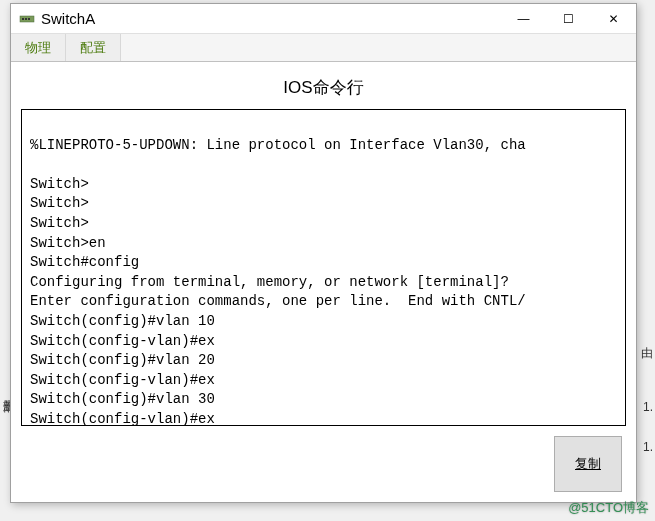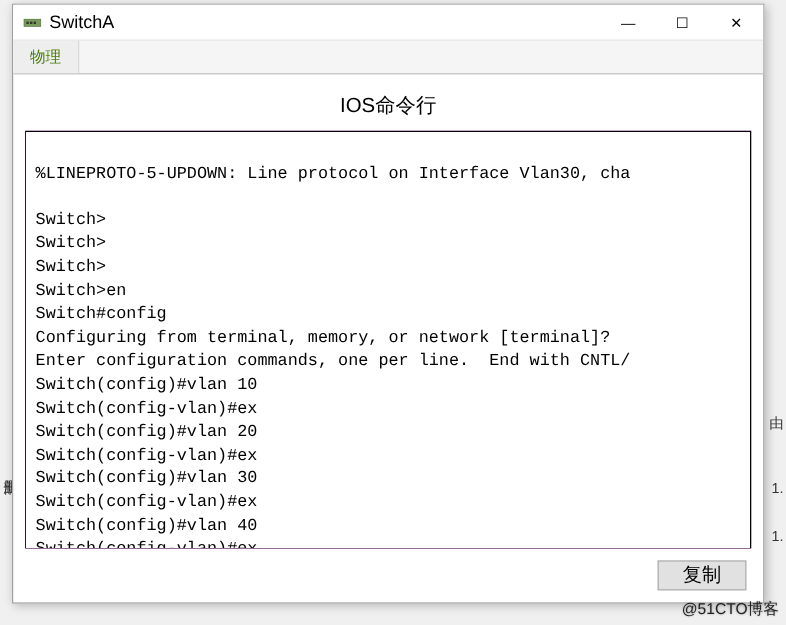--- a/index.html
+++ b/index.html
@@ -122,32 +122,33 @@
       background: #c0c0c0;
       border: 1px solid #a0a0a0;
     }
     .button-row {
       display: flex;
       justify-content: flex-end;
       gap: 8px;
       padding: 10px 4px 0 0;
     }
     .btn {
-      padding: 1px 20px;
-      font-size: 16px;
+      padding: 18px 20px;
+      font-size: 13px;
       background: #e1e1e1;
       border: 1px solid #adadad;
       cursor: pointer;
+      text-decoration: underline;
     }
     .watermark {
       position: absolute;
       right: 6px;
       bottom: 4px;
       font-size: 13px;
-      color: #000000;
+      color: #15803d;
       opacity: 0.85;
       font-family: Arial, sans-serif;
       text-shadow: 0 0 2px rgba(0,0,0,0.4);
     }
     .bg-fragments {
       position: absolute;
       font-size: 12px;
       color: #333;
     }
     .frag1 { right: 2px; top: 345px; }
@@ -178,20 +179,21 @@
     </div>
     <div class="win-controls">
       <div class="win-btn">—</div>
       <div class="win-btn">☐</div>
       <div class="win-btn close">✕</div>
     </div>
   </div>
 
   <div class="tabs">
     <div class="tab">物理</div>
+    <div class="tab">配置</div>
   </div>
 
   <div class="content-area">
     <div class="content-title">IOS命令行</div>
     <div class="terminal-wrap">
       <div class="terminal" id="terminal">
 %LINEPROTO-5-UPDOWN: Line protocol on Interface Vlan30, cha
 
 Switch&gt;
 Switch&gt;

